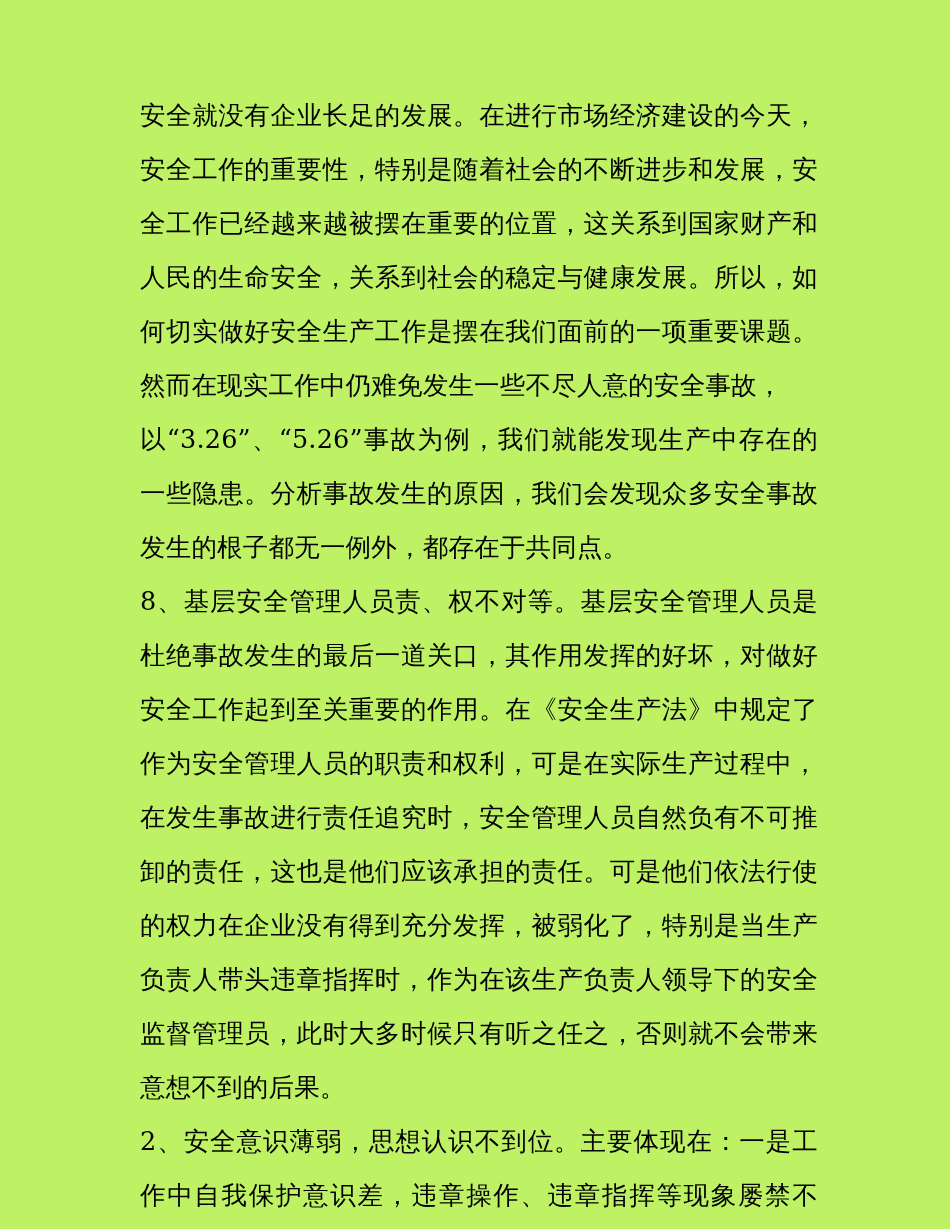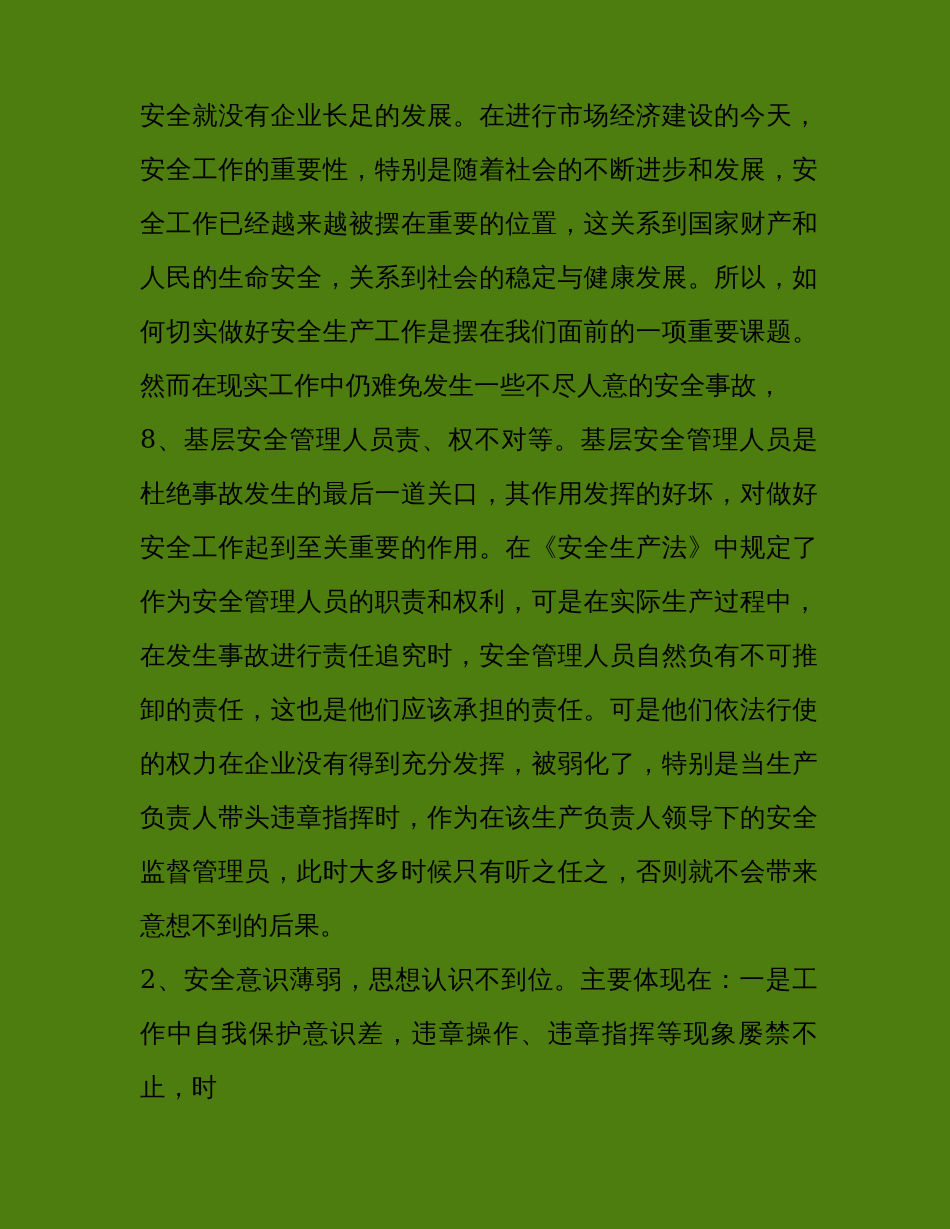--- a/index.html
+++ b/index.html
@@ -12,21 +12,21 @@
     height: 1229px;
     font-family: "DejaVu Serif", "Liberation Serif", serif;
     color: #000000;
     overflow: hidden;
   }
   .page {
     box-sizing: border-box;
     width: 950px;
     height: 1229px;
     padding: 88px 132px 40px 140px;
-    background: #4d7c0f;
+    background: #bef264;
   }
   .doc-body {
     font-size: 25.5px;
     line-height: 54px;
     letter-spacing: 0.2px;
     text-align: justify;
     text-justify: inter-ideograph;
   }
   .para {
     margin: 0;
@@ -36,16 +36,17 @@
   .para + .para {
     margin-top: 0;
   }
 </style>
 </head>
 <body>
 
 <div class="page">
   <div class="doc-body">
     <p class="para">安全就没有企业长足的发展。在进行市场经济建设的今天，安全工作的重要性，特别是随着社会的不断进步和发展，安全工作已经越来越被摆在重要的位置，这关系到国家财产和人民的生命安全，关系到社会的稳定与健康发展。所以，如何切实做好安全生产工作是摆在我们面前的一项重要课题。然而在现实工作中仍难免发生一些不尽人意的安全事故，</p>
+    <p class="para">以“3.26”、“5.26”事故为例，我们就能发现生产中存在的一些隐患。分析事故发生的原因，我们会发现众多安全事故发生的根子都无一例外，都存在于共同点。</p>
     <p class="para">8、基层安全管理人员责、权不对等。基层安全管理人员是杜绝事故发生的最后一道关口，其作用发挥的好坏，对做好安全工作起到至关重要的作用。在《安全生产法》中规定了作为安全管理人员的职责和权利，可是在实际生产过程中，在发生事故进行责任追究时，安全管理人员自然负有不可推卸的责任，这也是他们应该承担的责任。可是他们依法行使的权力在企业没有得到充分发挥，被弱化了，特别是当生产负责人带头违章指挥时，作为在该生产负责人领导下的安全监督管理员，此时大多时候只有听之任之，否则就不会带来意想不到的后果。</p>
     <p class="para">2、安全意识薄弱，思想认识不到位。主要体现在：一是工作中自我保护意识差，违章操作、违章指挥等现象屡禁不止，时</p>
   </div>
 </div>
 
 </body></html>

